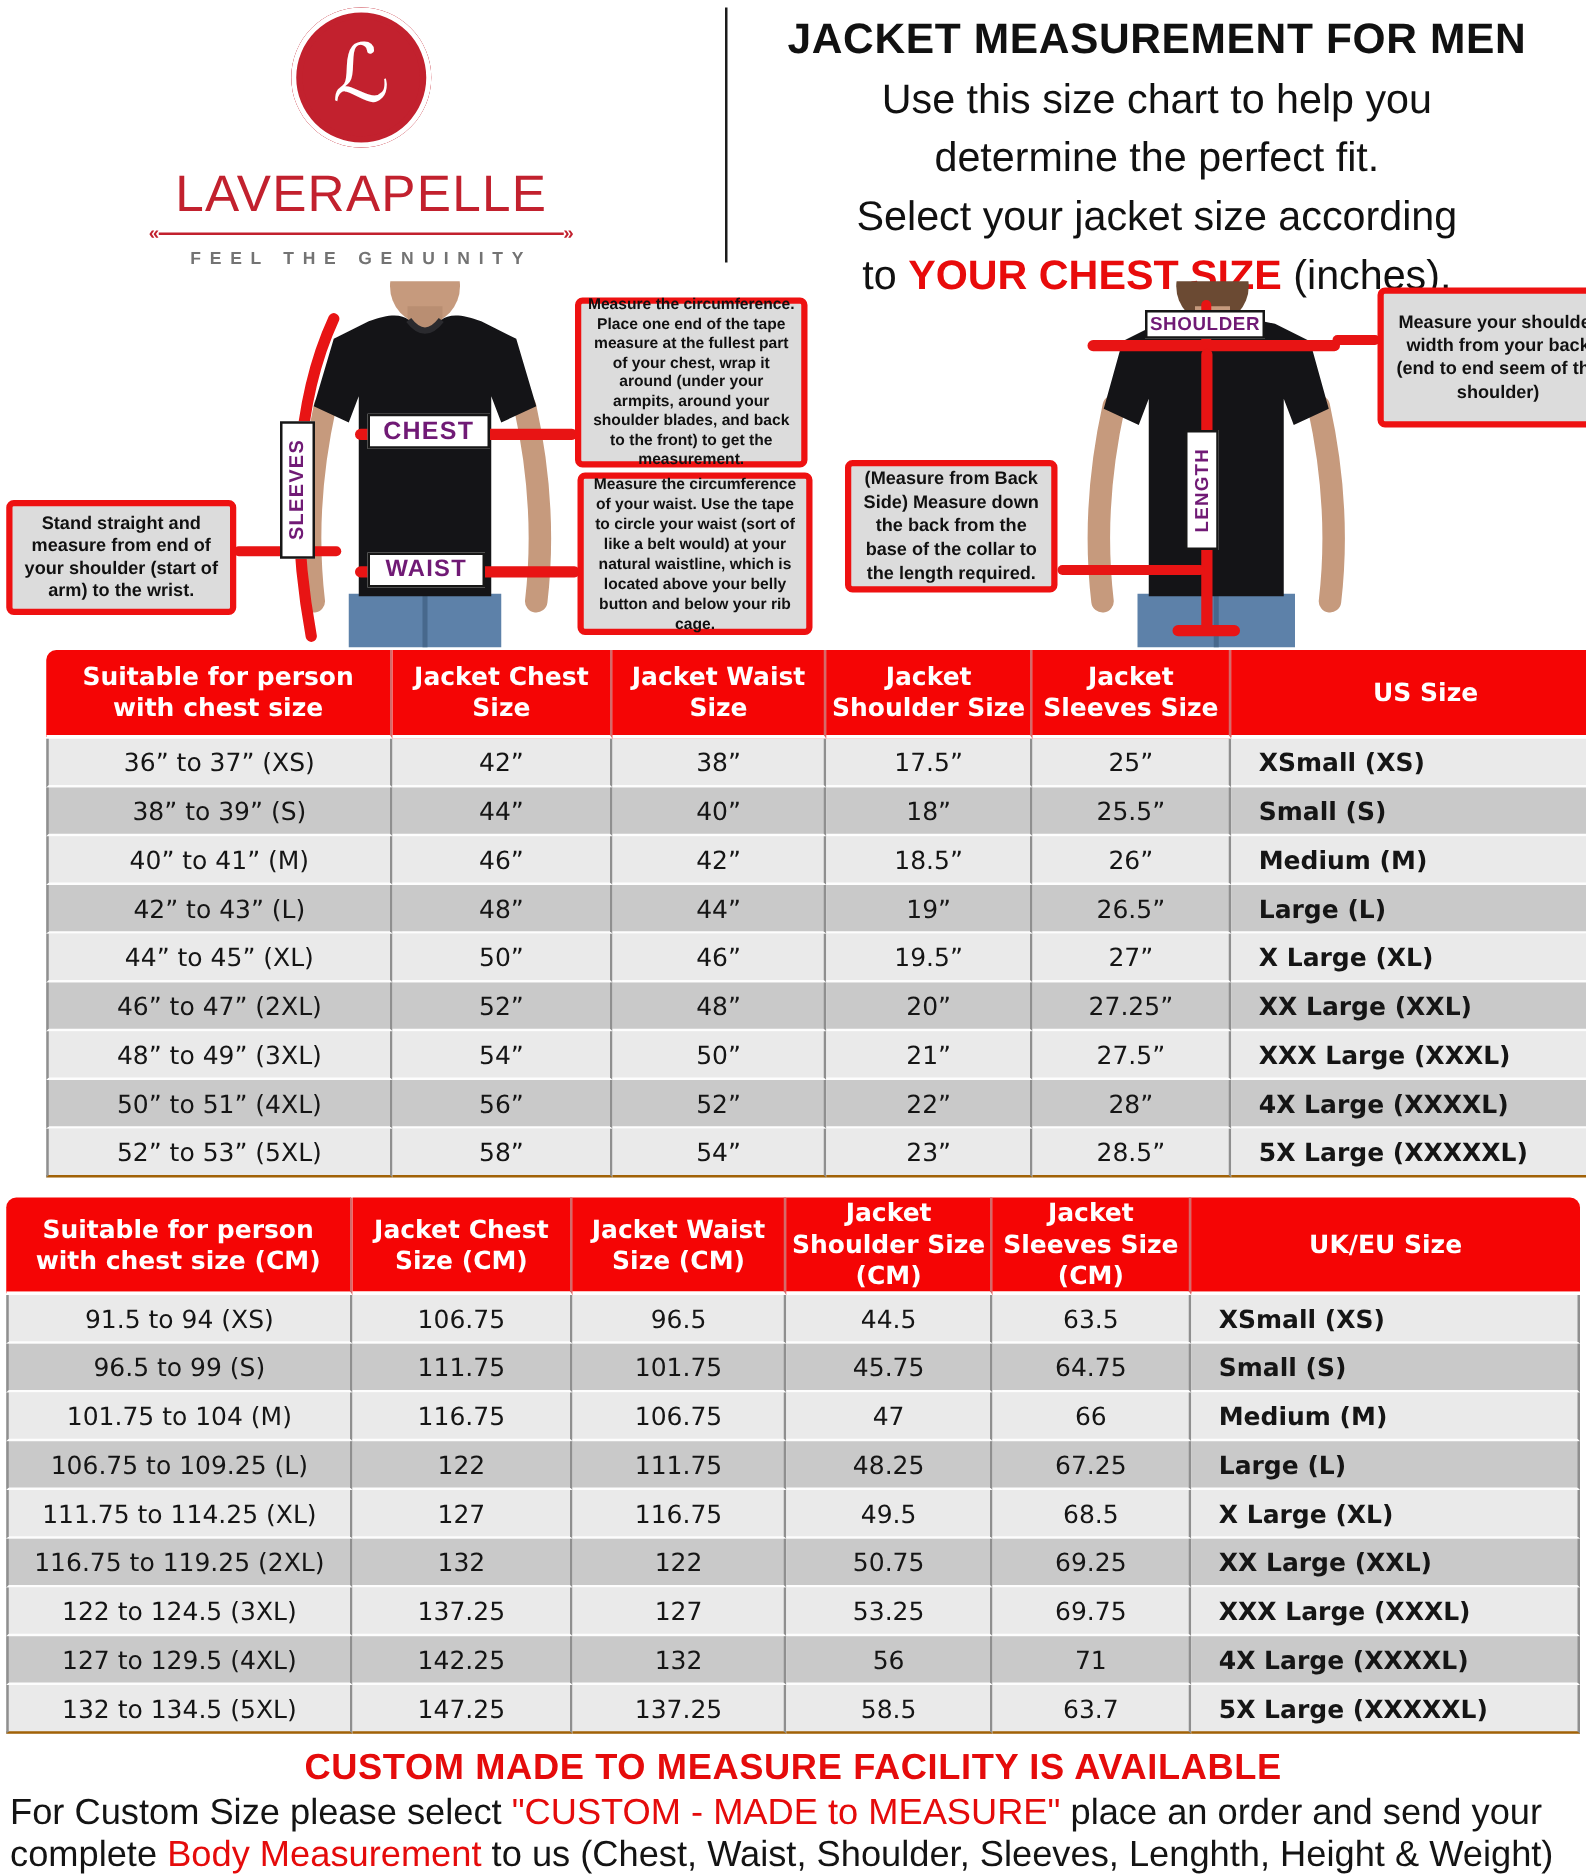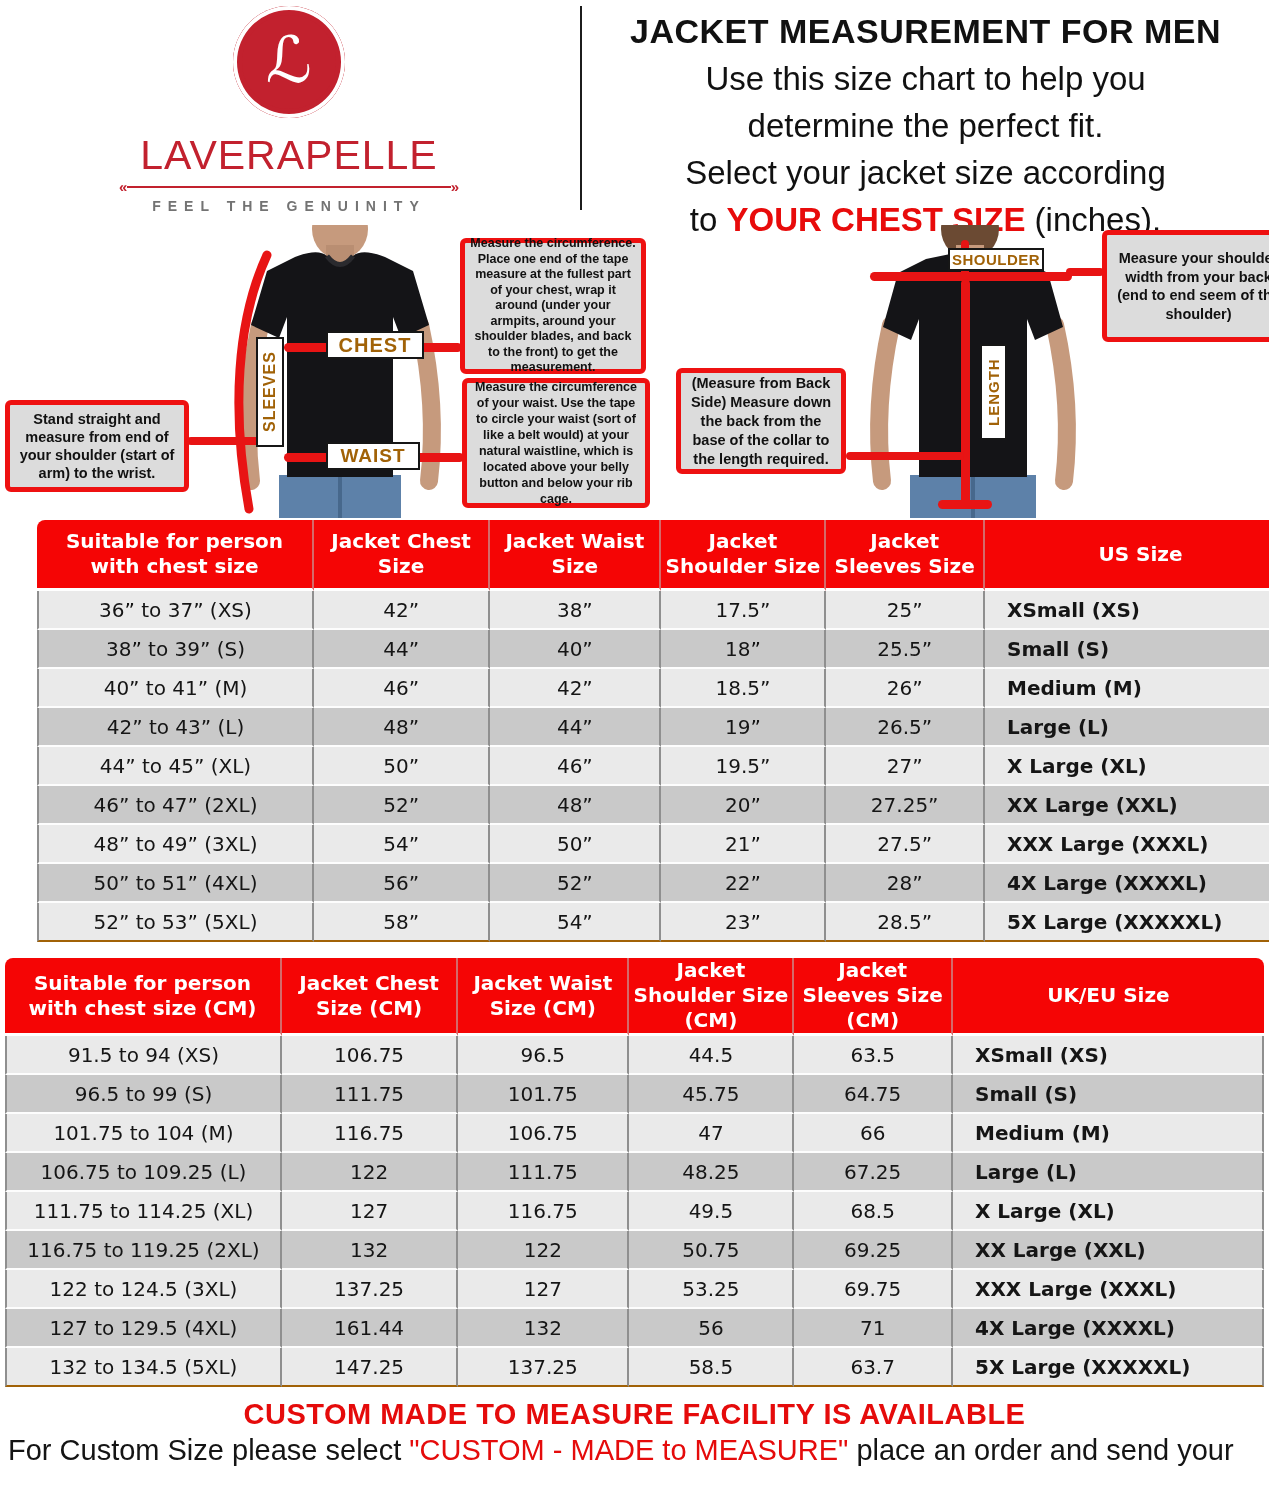--- a/index.html
+++ b/index.html
@@ -46,22 +46,22 @@
   .bar-chest{left:284px;top:121px;width:178px;height:9px;}
   .bar-waist{left:284px;top:231px;width:180px;height:9px;}
   .bar-sleeve-connector{left:187px;top:215px;width:86px;height:8px;}
   .bar-shoulder-tick{left:961px;top:18px;width:8px;height:36px;}
   .bar-shoulder{left:870px;top:50px;width:202px;height:9px;}
   .bar-shoulder-connector{left:1066px;top:46px;width:38px;height:8px;}
   .bar-length-v{left:961px;top:57px;width:9px;height:226px;}
   .bar-length-cap{left:938px;top:278px;width:54px;height:9px;}
   .bar-length-connector{left:846px;top:230px;width:118px;height:8px;}
 
-  .mlabel{position:absolute;background:#fff;border:2px solid #161616;color:#a16207;font-weight:bold;
-          display:flex;align-items:center;justify-content:center;box-sizing:border-box;margin-left:32px;}
+  .mlabel{position:absolute;background:#fff;border:2px solid #161616;color:#701a75;font-weight:bold;
+          display:flex;align-items:center;justify-content:center;box-sizing:border-box;}
   .ml-chest{left:294px;top:109px;width:98px;height:28px;font-size:20px;letter-spacing:1px;}
   .ml-waist{left:294px;top:220px;width:94px;height:28px;font-size:19px;letter-spacing:1px;}
   .ml-sleeves{left:224px;top:115px;width:28px;height:110px;font-size:16px;letter-spacing:1px;
               writing-mode:vertical-rl;transform:rotate(180deg);}
   .ml-shoulder{left:916px;top:26px;width:96px;height:23px;font-size:15px;letter-spacing:.5px;}
   .ml-length{left:948px;top:122px;width:27px;height:96px;font-size:15px;letter-spacing:1px;
              writing-mode:vertical-rl;transform:rotate(180deg);}
 
   
   .size-table-wrap{position:absolute;left:5px;width:1259px;}
@@ -337,34 +337,35 @@
           <tr>
             <td>122 to 124.5 (3XL)</td>
             <td>137.25</td>
             <td>127</td>
             <td>53.25</td>
             <td>69.75</td>
             <td>XXX Large (XXXL)</td>
           </tr>
           <tr>
             <td>127 to 129.5 (4XL)</td>
-            <td>161.44</td>
+            <td>142.25</td>
             <td>132</td>
             <td>56</td>
             <td>71</td>
             <td>4X Large (XXXXL)</td>
           </tr>
           <tr>
             <td>132 to 134.5 (5XL)</td>
             <td>147.25</td>
             <td>137.25</td>
             <td>58.5</td>
             <td>63.7</td>
             <td>5X Large (XXXXXL)</td>
           </tr>
         </tbody>
       </table>
   </div>
 
   <div class="custom-headline">CUSTOM MADE TO MEASURE FACILITY IS AVAILABLE</div>
   <div class="foot-line foot-line1"><span>For Custom Size please select </span><span class="foot-red">"CUSTOM - MADE to MEASURE"</span><span> place an order and send your</span></div>
+  <div class="foot-line foot-line2"><span>complete </span><span class="foot-red">Body Measurement</span><span> to us (Chest, Waist, Shoulder, Sleeves, Lenghth, Height &amp; Weight)</span></div>
 
 </div>
 
 </body></html>

